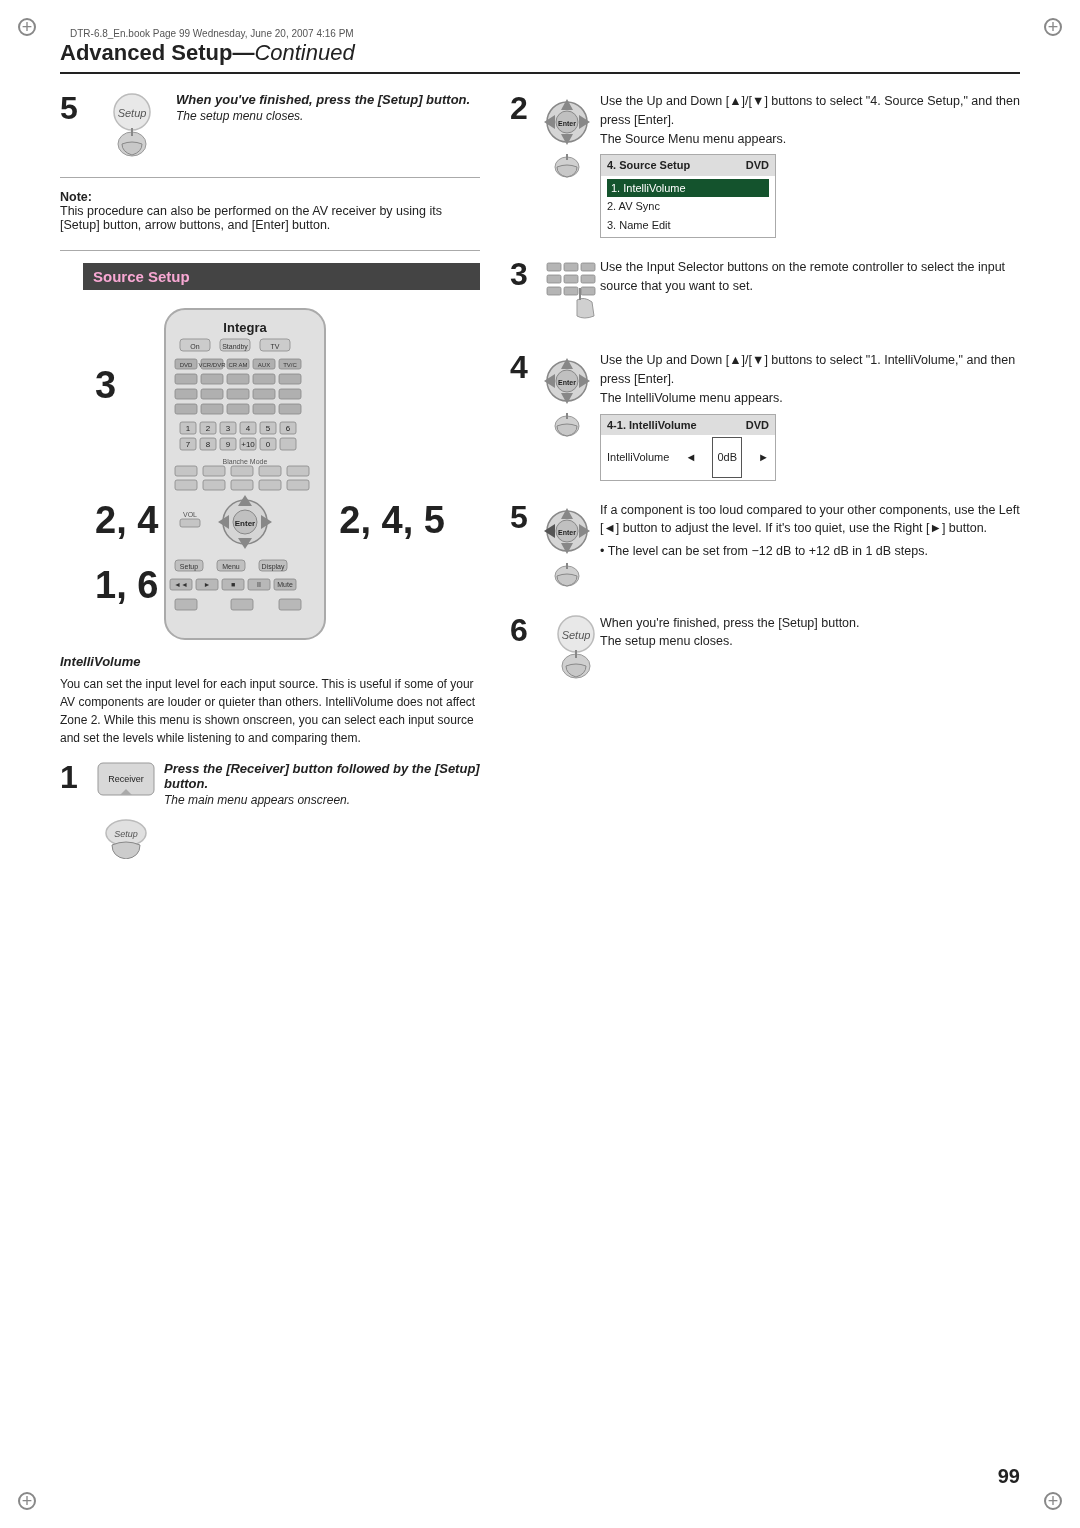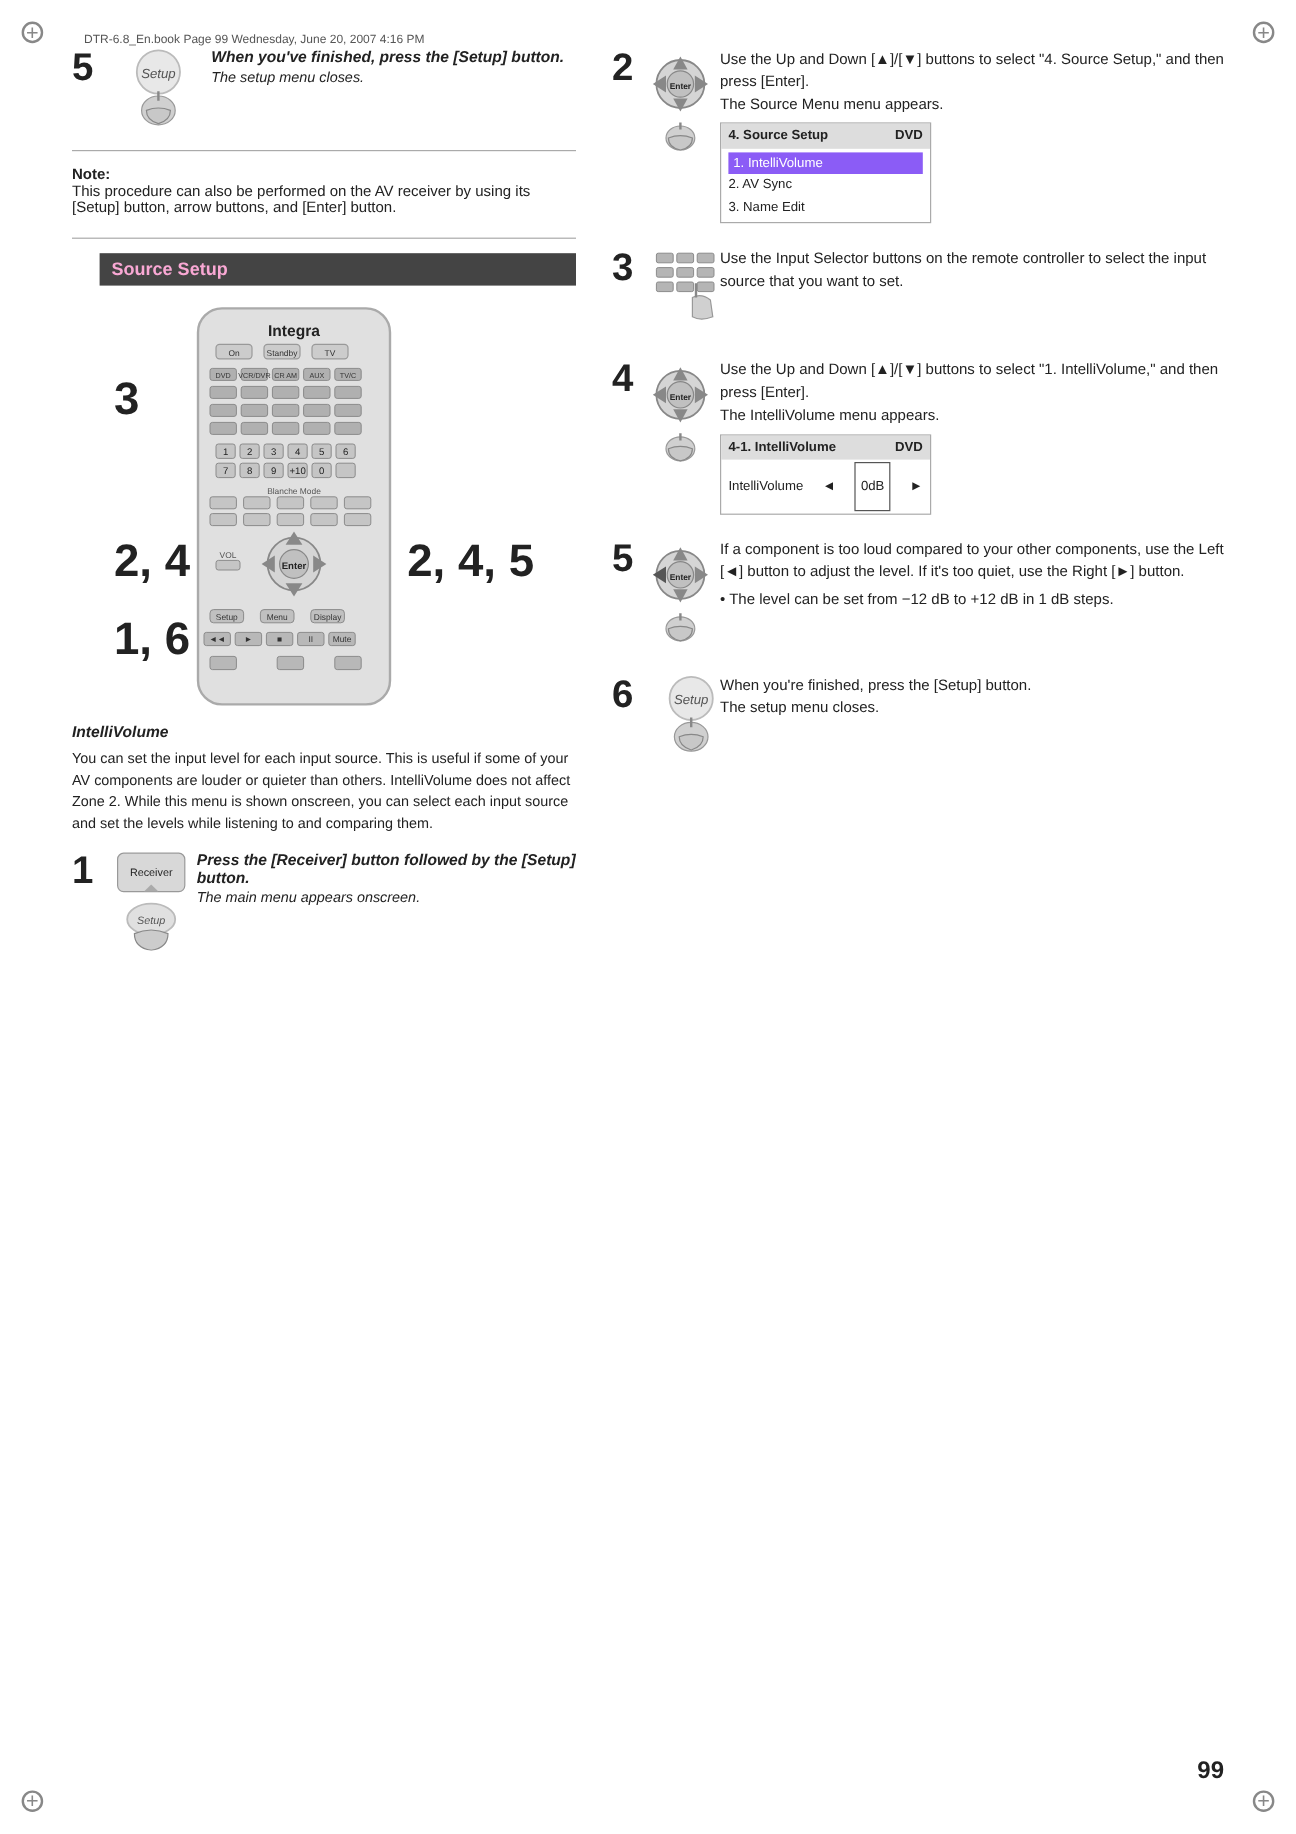--- a/index.html
+++ b/index.html
@@ -199,21 +199,21 @@
       font-weight: bold;
       font-size: 11px;
     }
     .menu-box-body {
       padding: 3px 6px;
     }
     .menu-box-body .menu-item {
       padding: 1px 0;
     }
     .menu-box-body .menu-item.selected {
-      background: #8b5cf6;
+      background: #14532d;
       color: #fff;
       padding-left: 4px;
     }
     .menu-box-row {
       display: flex;
       justify-content: space-between;
       align-items: center;
       padding: 2px 6px;
       font-size: 11px;
     }
@@ -274,35 +274,40 @@
       margin-bottom: 10px;
     }
     .left-step1-num {
       font-size: 32px;
       font-weight: bold;
       line-height: 1;
     }
     .left-step1-icons {
       display: flex;
       flex-direction: column;
-      gap: 5px;
+      gap: 20px;
     }
   </style>
 </head>
 <body>
 
 <div class="page-container">
 
   <div class="corner-mark tl"></div>
   <div class="corner-mark tr"></div>
   <div class="corner-mark bl"></div>
   <div class="corner-mark br"></div>
 
   <div class="file-info">DTR-6.8_En.book  Page 99  Wednesday, June 20, 2007  4:16 PM</div>
 
+  <div class="page-header">
+    <span class="page-header-title">
+      <span>Advanced Setup</span>—<em>Continued</em>
+    </span>
+  </div>
 
   <div class="main-columns">
 
     <div class="left-col">
 
       <div class="step-block">
         <div class="step-number">5</div>
         <div class="step-icon">
           
           <svg width="68" height="68" viewBox="0 0 68 68">

